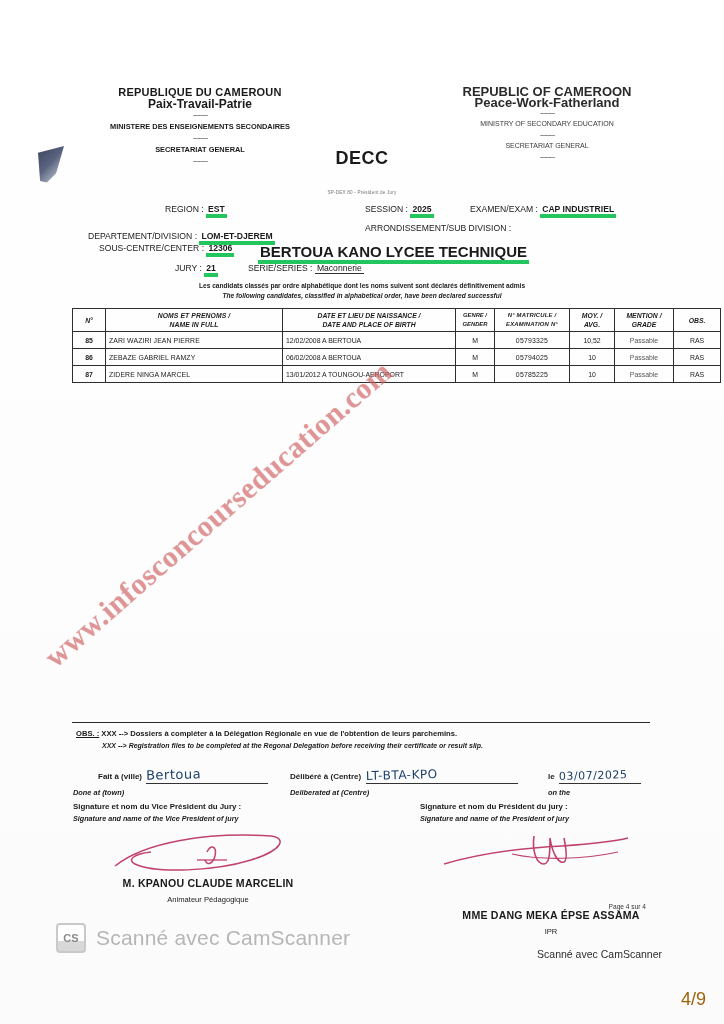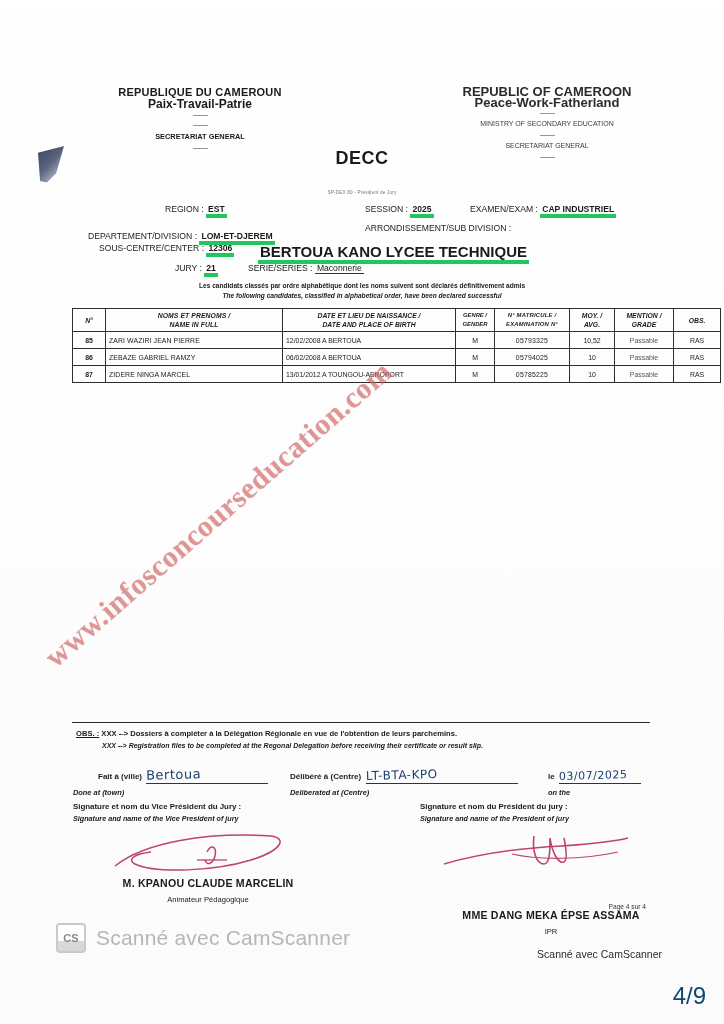--- a/index.html
+++ b/index.html
@@ -127,21 +127,21 @@
   
   .cs-bar{position:absolute;left:56px;top:923px;display:flex;align-items:center;gap:10px;}
   .cs-logo{
     width:26px;height:26px;border:2px solid #c9c9c9;border-radius:4px;
     display:flex;align-items:center;justify-content:center;
     font-size:11px;font-weight:bold;color:#8a8a8a;
     background:linear-gradient(180deg,#fff 0%,#fff 62%,#d8d8d8 62%,#d8d8d8 100%);
   }
   .cs-text{font-size:21px;color:#b6b6b6;letter-spacing:.2px;}
   .cs-small{position:absolute;right:62px;top:948px;font-size:10.5px;color:#2b2b2b;}
-  .pg-badge{position:absolute;right:18px;bottom:14px;font-size:24px;color:#0c4a6e;}
+  .pg-badge{position:absolute;right:18px;bottom:14px;font-size:18px;color:#a16207;}
 
   
   .wm{
     position:absolute;
     left:60px;top:640px;
     transform:rotate(-41deg);
     transform-origin:left bottom;
     font-size:30px;font-weight:bold;
     font-family:"Liberation Serif", serif;
     color:rgba(208,96,96,.55);
@@ -156,20 +156,21 @@
 
 <div class="page">
   <div class="scan-tint"></div>
   <div class="corner-fold"></div>
 
   <div class="hdr">
     <div class="hdr-col hdr-left">
       <div class="hdr-l1">REPUBLIQUE DU CAMEROUN</div>
       <div class="hdr-l2">Paix-Travail-Patrie</div>
       <div class="hdr-sep">-----------</div>
+      <div class="hdr-l3">MINISTERE DES ENSEIGNEMENTS SECONDAIRES</div>
       <div class="hdr-sep">-----------</div>
       <div class="hdr-l3">SECRETARIAT GENERAL</div>
       <div class="hdr-sep">-----------</div>
     </div>
     <div class="hdr-col hdr-right">
       <div class="hdr-r1">REPUBLIC OF CAMEROON</div>
       <div class="hdr-r1">Peace-Work-Fatherland</div>
       <div class="hdr-sep">-----------</div>
       <div class="hdr-r3">MINISTRY OF SECONDARY EDUCATION</div>
       <div class="hdr-sep">-----------</div>

